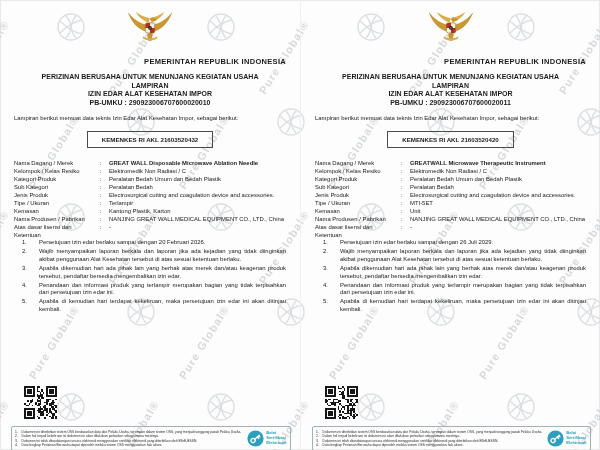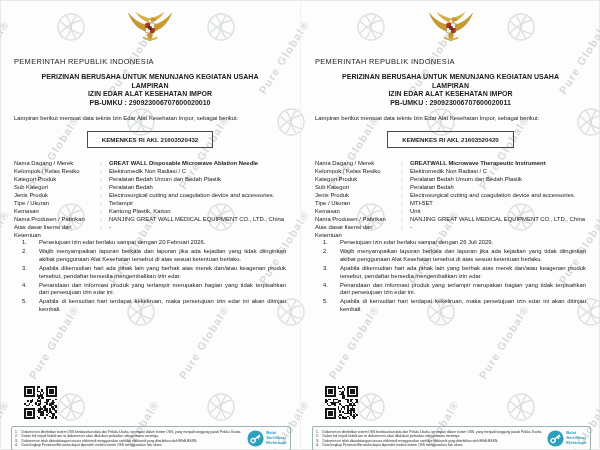--- a/index.html
+++ b/index.html
@@ -5,21 +5,21 @@
   html,body{margin:0;padding:0;}
   body{width:600px;height:450px;font-family:"Liberation Sans",sans-serif;background:#ffffff;color:#1c1c1c;}
   .sheet{position:relative;width:600px;height:450px;overflow:hidden;background:#fdfdfd;box-shadow:inset 0 0 0 1px #e9e9e9;}
   #wm-svg{position:absolute;left:0;top:0;z-index:0;}
   .wmt{fill:#c6cbce;opacity:.7;font-weight:bold;font-size:11px;letter-spacing:1.2px;font-family:"Liberation Sans",sans-serif;}
   .wmg{stroke:#cad0d3;opacity:.65;fill:none;stroke-width:1.4px;}
   .page{position:absolute;top:0;width:300px;height:450px;z-index:1;box-sizing:border-box;padding:0 14px;}
   .page-left{left:0;}
   .page-right{left:300px;border-left:1px solid #f1f1f1;}
   .garuda-wrap{text-align:center;margin-top:6px;height:48px;}
-  .gov-title{margin-top:3px;text-align:left;font-weight:normal;font-size:7.5px;letter-spacing:.3px;}
+  .gov-title{margin-top:3px;text-align:right;font-weight:bold;font-size:7.5px;letter-spacing:.3px;}
   .main-title{margin-top:7px;text-align:center;font-weight:bold;font-size:7px;line-height:8.5px;}
   .intro-line{margin-top:8px;font-size:5.9px;}
   .kbox-wrap{text-align:center;margin-top:7px;}
   .kbox{display:inline-block;border:1px solid #4a4a4a;padding:4px 14px;font-weight:bold;font-size:6.2px;background:transparent;}
   .fields{margin-top:11px;}
   .frow{display:flex;font-size:5.9px;line-height:8px;}
   .flabel{width:86px;flex:0 0 86px;}
   .fcolon{width:9px;flex:0 0 9px;}
   .fcolon::before{content:":";}
   .fvalue{flex:1;}

